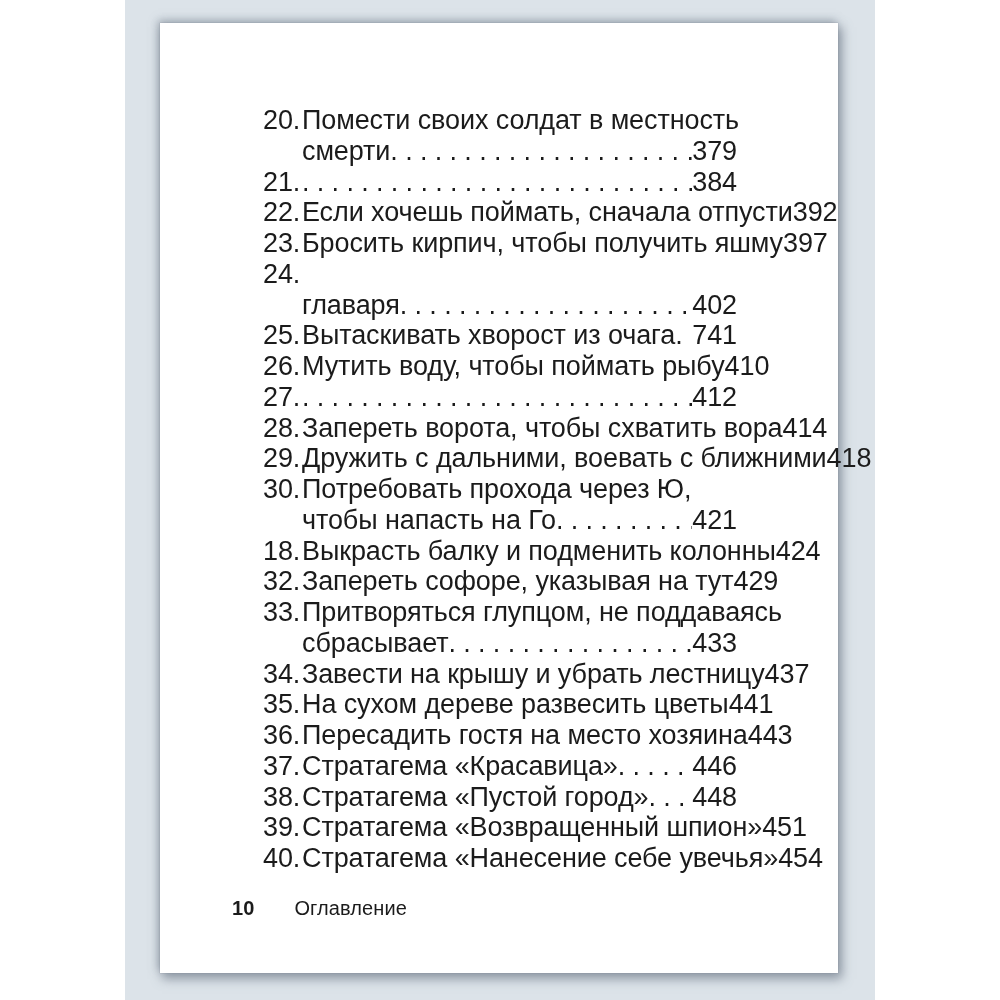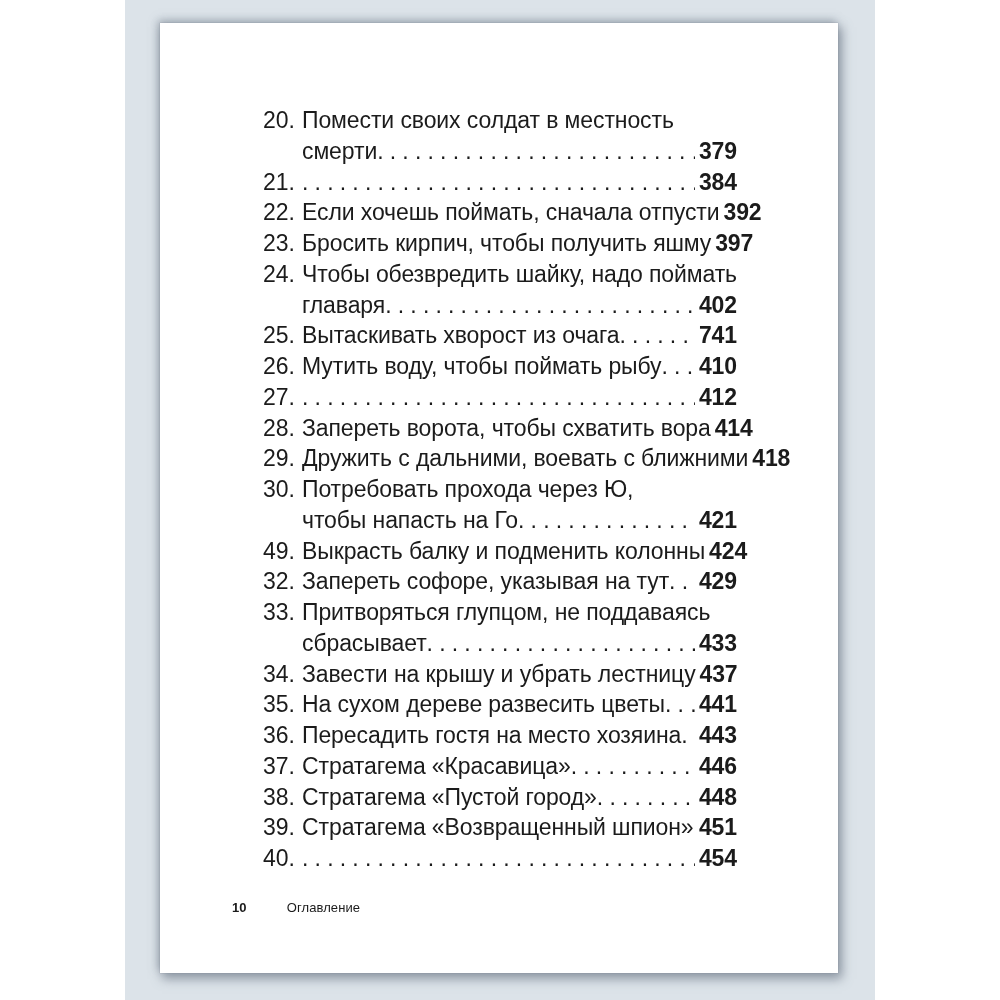--- a/index.html
+++ b/index.html
@@ -19,32 +19,32 @@
       0 0 1px rgba(130,140,152,.9),
       3px 5px 10px 1px rgba(112,124,138,.70),
       -2px -3px 8px rgba(122,133,146,.55);
   }
   .toc{
     position:absolute;left:103px;top:82px;width:474px;
   }
   .row{
     display:flex;align-items:flex-end;
     height:30.75px;line-height:30.75px;
-    font-size:23px;letter-spacing:-0.1px;white-space:nowrap;
+    font-size:27px;letter-spacing:-0.1px;white-space:nowrap;
   }
   .num{flex:0 0 39px;}
   .text{flex:0 0 auto;}
   .leader{
     flex:1 1 0;min-width:0;overflow:hidden;
     white-space:nowrap;text-align:right;
   }
-  .page-no{flex:0 0 42px;text-align:right;font-weight:bold;}
+  .page-no{flex:0 0 42px;text-align:right;}
   .footer{
     position:absolute;left:72px;top:875px;
-    font-size:13px;line-height:20px;letter-spacing:0.1px;
+    font-size:20px;line-height:20px;letter-spacing:0.1px;
   }
   .footer .pagenum{font-weight:700;}
   .footer .chapter{margin-left:40px;}
 </style>
 </head>
 <body>
 
 <div class="backdrop"></div>
 
 <div class="page">
@@ -73,21 +73,20 @@
     <span class="page-no">392</span>
   </div>
       <div class="row">
     <span class="num">23.</span>
     <span class="text">Бросить кирпич, чтобы получить яшму</span>
     <span class="leader">. . . . . . . . . . . . . . . . . . . . . . . . . . . . . . . . . . . . . . . . . . . . . . . . . . . . . . . . . . . . . . . . . . . . . . </span>
     <span class="page-no">397</span>
   </div>
       <div class="row">
     <span class="num">24.</span>
-    <span class="text">Чтобы обезвредить шайку, надо поймать</span>
     <span class="leader"></span>
     <span class="page-no"></span>
   </div>
       <div class="row">
     <span class="num"></span>
     <span class="text">главаря</span>
     <span class="leader">. . . . . . . . . . . . . . . . . . . . . . . . . . . . . . . . . . . . . . . . . . . . . . . . . . . . . . . . . . . . . . . . . . . . . . </span>
     <span class="page-no">402</span>
   </div>
       <div class="row">
@@ -125,21 +124,21 @@
     <span class="leader"></span>
     <span class="page-no"></span>
   </div>
       <div class="row">
     <span class="num"></span>
     <span class="text">чтобы напасть на Го</span>
     <span class="leader">. . . . . . . . . . . . . . . . . . . . . . . . . . . . . . . . . . . . . . . . . . . . . . . . . . . . . . . . . . . . . . . . . . . . . . </span>
     <span class="page-no">421</span>
   </div>
       <div class="row">
-    <span class="num">49.</span>
+    <span class="num">18.</span>
     <span class="text">Выкрасть балку и подменить колонны</span>
     <span class="leader">. . . . . . . . . . . . . . . . . . . . . . . . . . . . . . . . . . . . . . . . . . . . . . . . . . . . . . . . . . . . . . . . . . . . . . </span>
     <span class="page-no">424</span>
   </div>
       <div class="row">
     <span class="num">32.</span>
     <span class="text">Запереть софоре, указывая на тут</span>
     <span class="leader">. . . . . . . . . . . . . . . . . . . . . . . . . . . . . . . . . . . . . . . . . . . . . . . . . . . . . . . . . . . . . . . . . . . . . . </span>
     <span class="page-no">429</span>
   </div>
@@ -186,20 +185,21 @@
     <span class="page-no">448</span>
   </div>
       <div class="row">
     <span class="num">39.</span>
     <span class="text">Стратагема «Возвращенный шпион»</span>
     <span class="leader">. . . . . . . . . . . . . . . . . . . . . . . . . . . . . . . . . . . . . . . . . . . . . . . . . . . . . . . . . . . . . . . . . . . . . . </span>
     <span class="page-no">451</span>
   </div>
       <div class="row">
     <span class="num">40.</span>
+    <span class="text">Стратагема «Нанесение себе увечья»</span>
     <span class="leader">. . . . . . . . . . . . . . . . . . . . . . . . . . . . . . . . . . . . . . . . . . . . . . . . . . . . . . . . . . . . . . . . . . . . . . </span>
     <span class="page-no">454</span>
   </div>
     </div>
   <div class="footer">
     <span class="pagenum">10</span><span class="chapter">Оглавление</span>
   </div>
 </div>
 
 </body></html>

